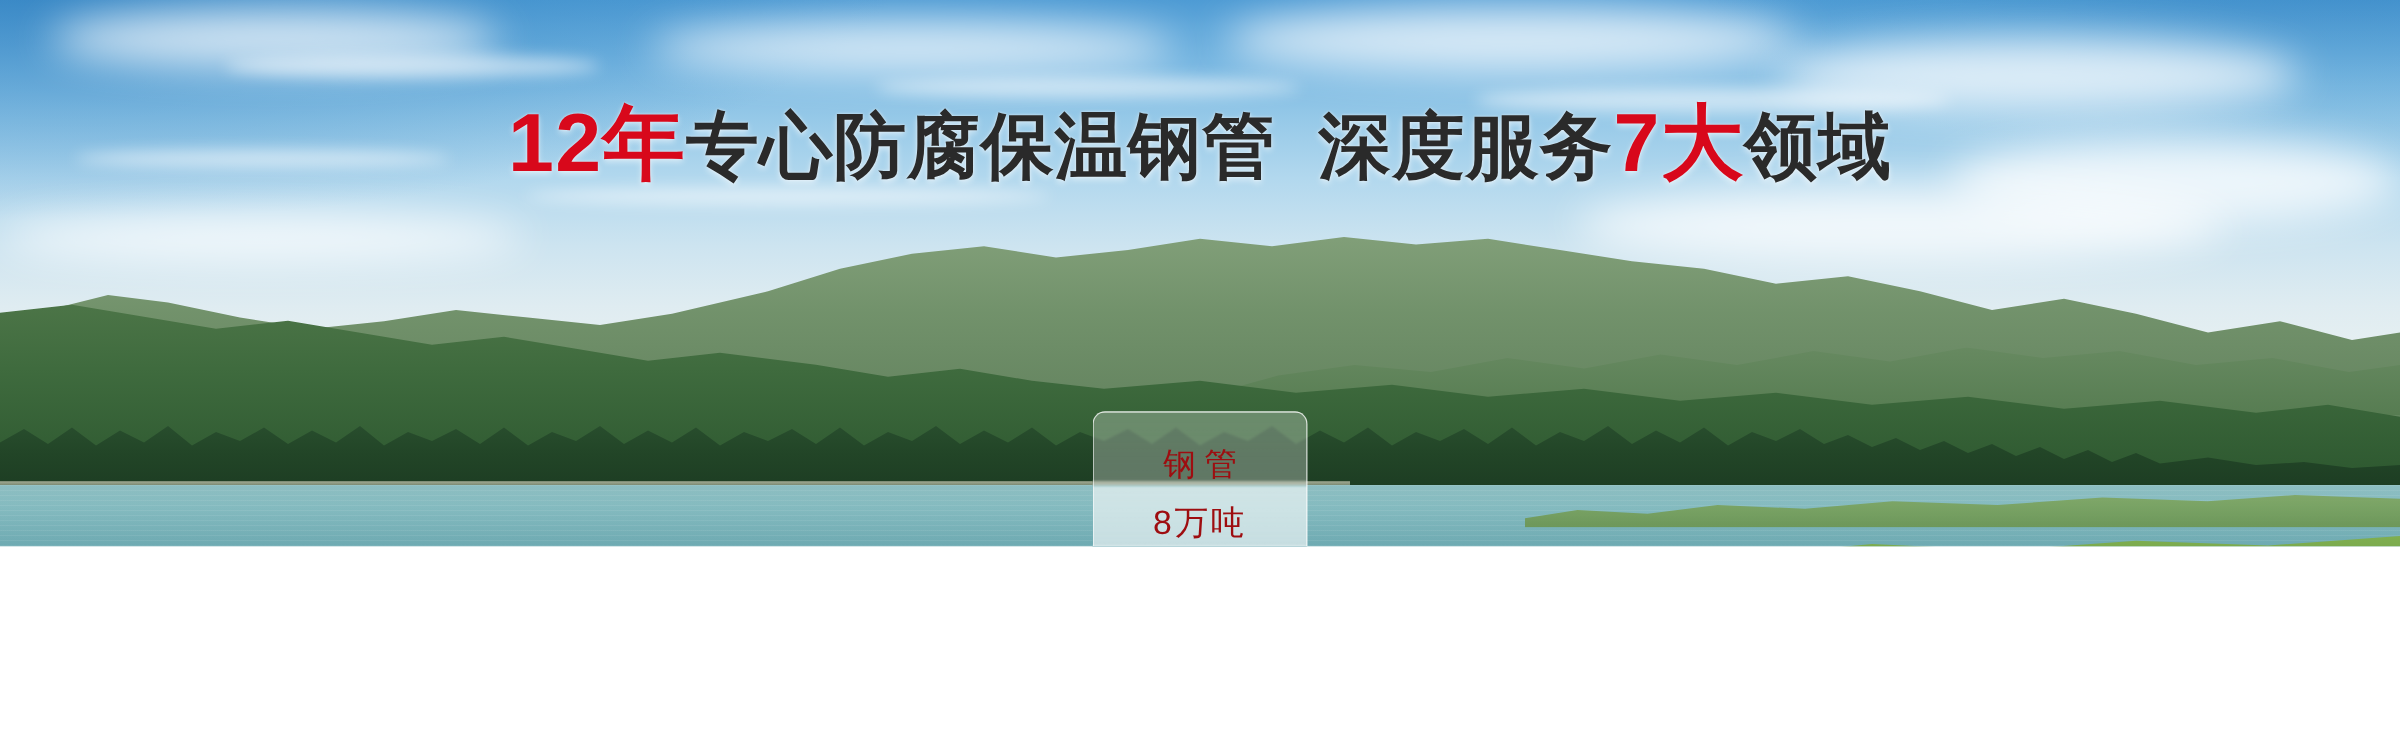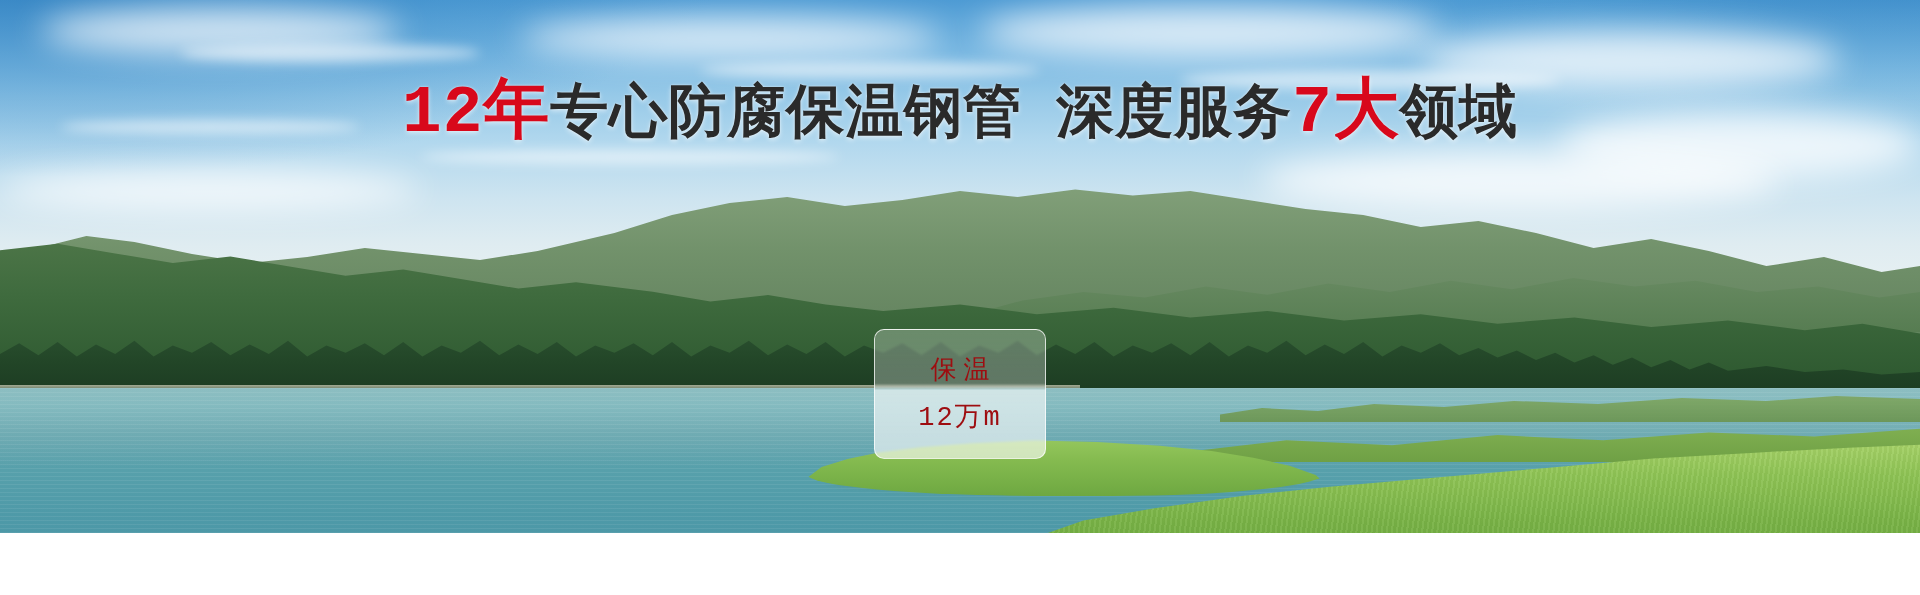--- a/index.html
+++ b/index.html
@@ -3,23 +3,23 @@
 <meta charset="utf-8">
 <style>
   html, body {
     margin: 0;
     padding: 0;
     background: #ffffff;
   }
   #banner {
     position: relative;
     width: 1920px;
-    height: 533px;
+    height: 437px;
     overflow: hidden;
-    font-family: Liberation Mono, monospace;
+    font-family: Liberation Sans, sans-serif;
     user-select: none;
   }
 
   
   .sky {
     position: absolute;
     left: 0; top: 0;
     width: 1920px; height: 340px;
     background:
       linear-gradient(to bottom,
@@ -357,24 +357,24 @@
   <div class="grass-field"></div>
   <div class="grass-field-texture"></div>
 
   <div class="headline">
     <span class="red">12年</span><span class="dark">专心防腐保温钢管</span><span class="gap"></span><span class="dark">深度服务</span><span class="red">7大</span><span class="dark">领域</span>
   </div>
 
 
   <div class="cards">
 
-
-
     <div class="card">
-      <div class="card-label">保温</div>
+      <div class="card-label">钢管</div>
       <div class="card-value">
-        <span>12万m</span>
+        <span>8万吨</span>
       </div>
     </div>
 
+
+
   </div>
 
 </div>
 
 </body></html>

